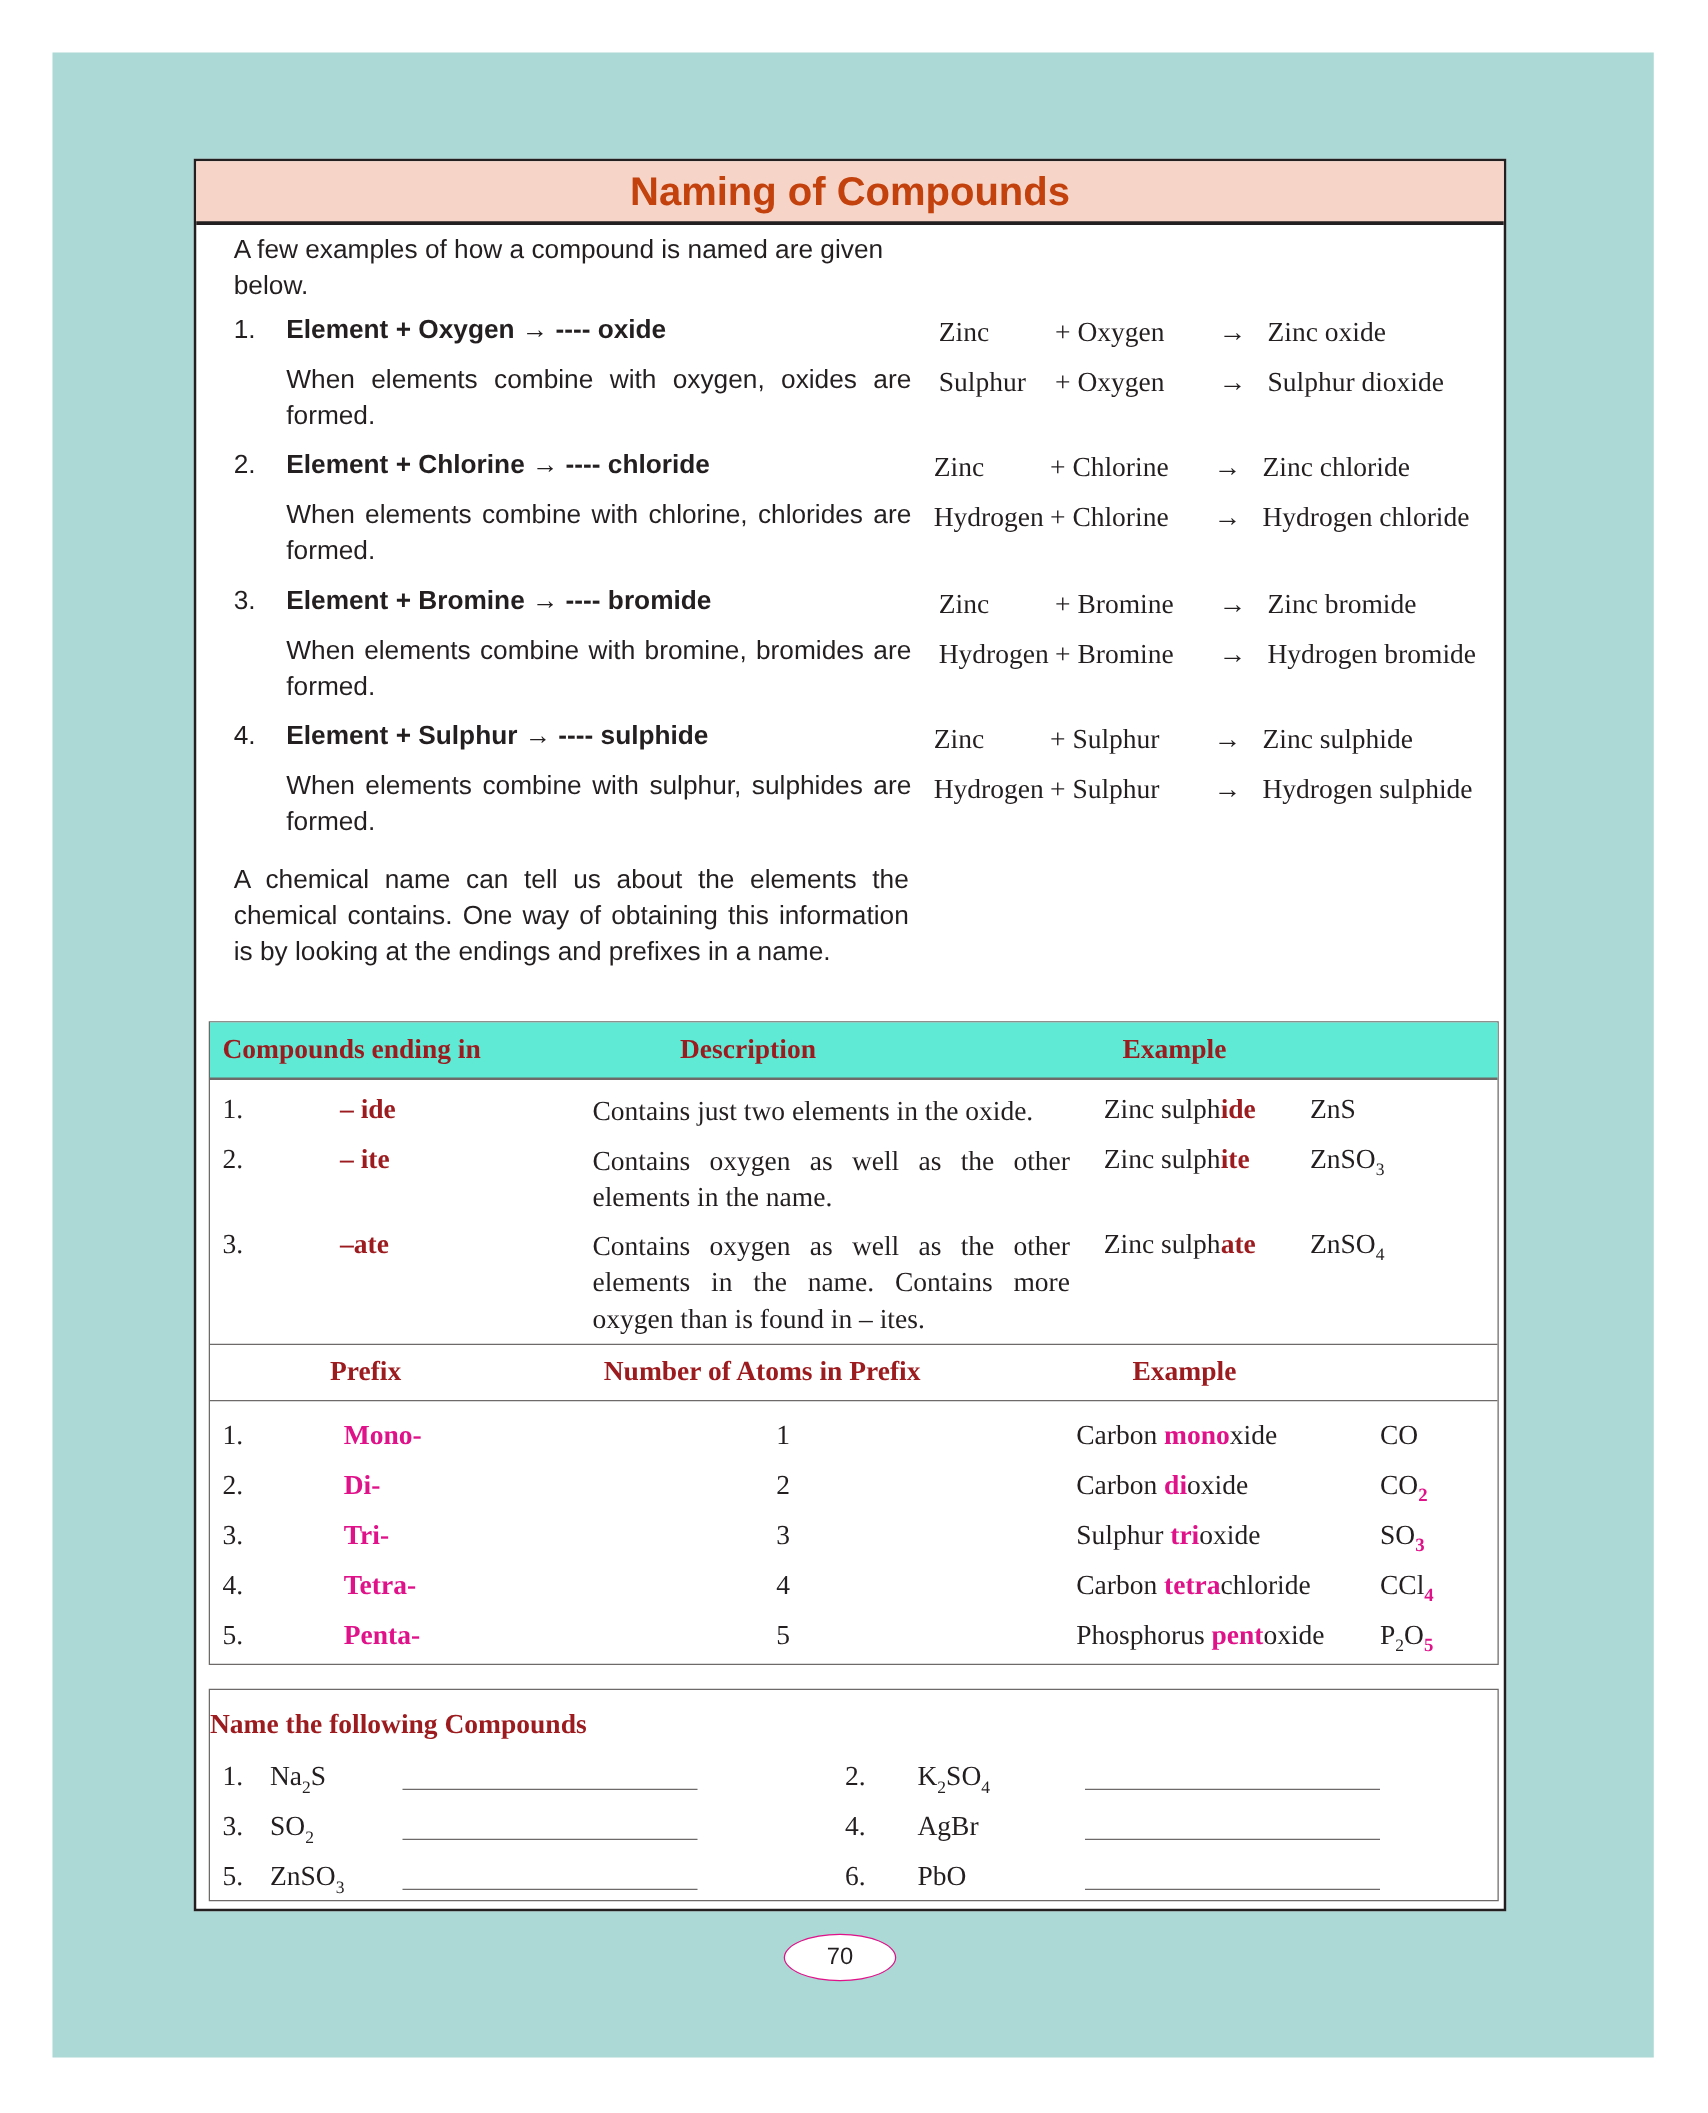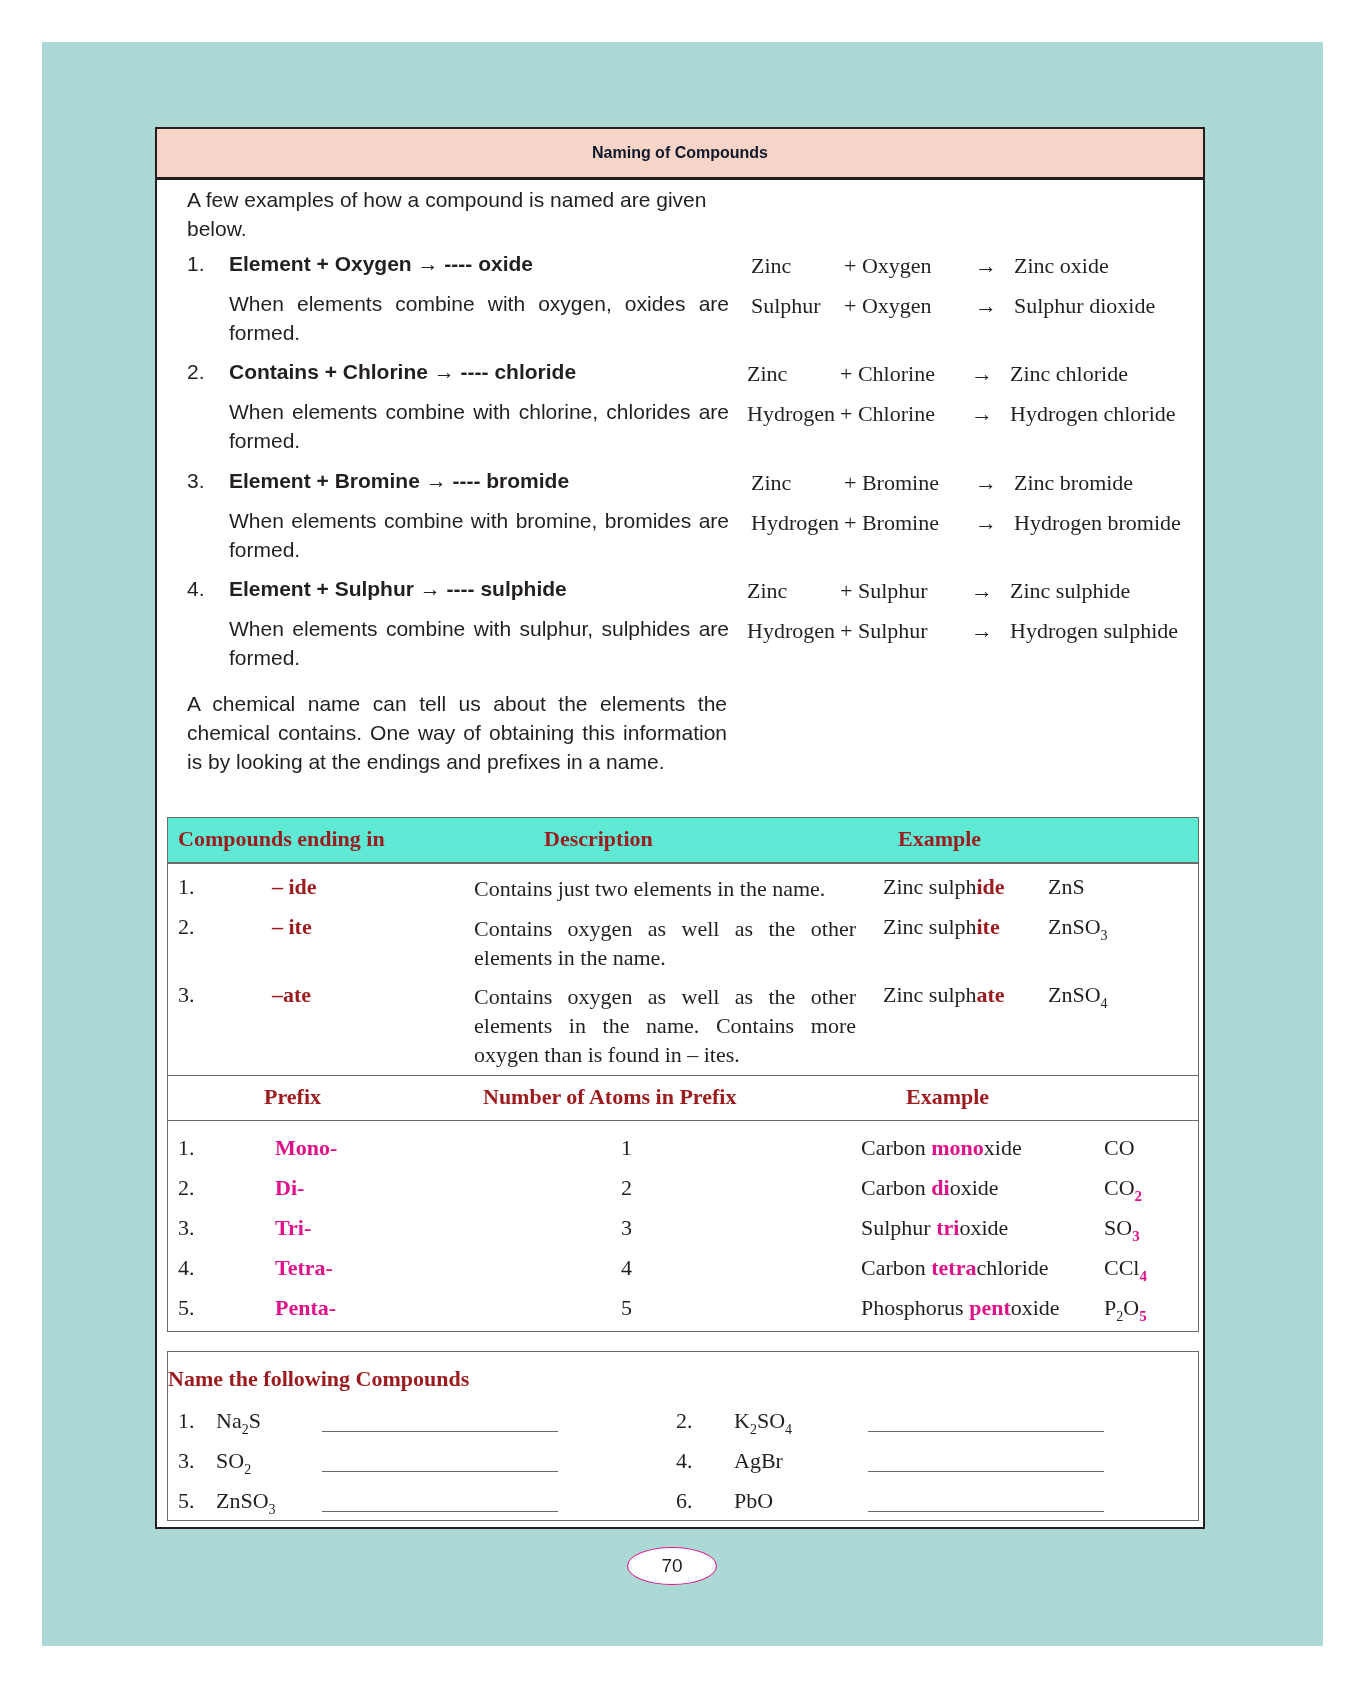--- a/index.html
+++ b/index.html
@@ -1,20 +1,20 @@
 <!DOCTYPE html>
 <html><head>
 <meta charset="utf-8">
 <style>
   html, body { margin:0; padding:0; background:#ffffff; }
   body { width:1366px; height:1690px; position:relative; overflow:hidden; }
   .teal { position:absolute; left:42px; top:42px; width:1281px; height:1604px; background:#acd8d5; }
   .box { position:absolute; left:155px; top:127px; width:1050px; height:1402px; background:#fff; border:2px solid #231f20; box-sizing:border-box; }
   .box-header { position:absolute; left:0; top:0; right:0; height:48px; background:#f6d5c8; border-bottom:3px solid #231f20; display:flex; align-items:center; justify-content:center; }
-  .box-title { font-family:"Liberation Sans", sans-serif; font-weight:bold; font-size:16px; color:#0f172a; }
+  .box-title { font-family:"Liberation Sans", sans-serif; font-weight:bold; font-size:32px; color:#c2410c; }
   .sans { font-family:"Liberation Sans", sans-serif; color:#231f20; font-size:21px; line-height:29px; }
   .serif { font-family:"Liberation Serif", serif; color:#231f20; font-size:22px; }
   .abs { position:absolute;margin-left:20px; }
   .intro { left:10px; top:56px; width:540px; }
   .item-head { font-weight:bold; }
   .eq { position:absolute; white-space:nowrap; }
   .eq span { position:absolute; top:0; }
   .para2 { left:10px; top:560px; width:540px; text-align:justify; }
   
   .tbl { position:absolute; left:10px; top:688px; width:1032px; height:515px; border:1.5px solid #6e6a69; box-sizing:border-box; }
@@ -54,21 +54,21 @@
         <span style="left:818px;">→</span>
         <span style="left:857px;">Zinc oxide</span>
       </div>
       <div class="eq serif" style="left:0; top:164px;">
         <span style="left:594px;">Sulphur</span>
         <span style="left:687px;">+ Oxygen</span>
         <span style="left:818px;">→</span>
         <span style="left:857px;">Sulphur dioxide</span>
       </div>
       <div class="abs sans" style="left:10px; top:228px;">2.</div>
-      <div class="abs sans item-head" style="left:52px; top:228px; white-space:nowrap;">Contains + Chlorine → ---- chloride</div>
+      <div class="abs sans item-head" style="left:52px; top:228px; white-space:nowrap;">Element + Chlorine → ---- chloride</div>
       <div class="abs sans" style="left:52px; top:268px; width:500px; text-align:justify;">When elements combine with chlorine, chlorides are formed.</div>
       <div class="eq serif" style="left:0; top:232px;">
         <span style="left:590px;">Zinc</span>
         <span style="left:683px;">+ Chlorine</span>
         <span style="left:814px;">→</span>
         <span style="left:853px;">Zinc chloride</span>
       </div>
       <div class="eq serif" style="left:0; top:272px;">
         <span style="left:590px;">Hydrogen</span>
         <span style="left:683px;">+ Chlorine</span>
@@ -111,21 +111,21 @@
 
   <div class="tbl">
     <div class="tbl-head1">
       <span class="hcell" style="left:10px; top:8px;">Compounds ending  in</span>
       <span class="hcell" style="left:376px; top:8px;">Description</span>
       <span class="hcell" style="left:730px; top:8px;">Example</span>
     </div>
     <div id="suffix-rows">
         <span class="cell" style="left:10px; top:56px;">1.</span>
         <span class="cell red" style="left:104px; top:56px;">– ide</span>
-        <span class="cell desc" style="left:306px; top:56px;">Contains just two elements in the name.</span>
+        <span class="cell desc" style="left:306px; top:56px;">Contains just two elements in the oxide.</span>
         <span class="cell" style="left:715px; top:56px;"><span>Zinc sulph</span><span class="red">ide</span></span>
         <span class="cell" style="left:880px; top:56px;"><span>ZnS</span></span>
         <span class="cell" style="left:10px; top:96px;">2.</span>
         <span class="cell red" style="left:104px; top:96px;">– ite</span>
         <span class="cell desc" style="left:306px; top:96px;">Contains oxygen as well as the other elements in the name.</span>
         <span class="cell" style="left:715px; top:96px;"><span>Zinc sulph</span><span class="red">ite</span></span>
         <span class="cell" style="left:880px; top:96px;"><span>ZnSO</span><sub>3</sub></span>
         <span class="cell" style="left:10px; top:164px;">3.</span>
         <span class="cell red" style="left:104px; top:164px;">–ate</span>
         <span class="cell desc" style="left:306px; top:164px;">Contains oxygen as well as the other elements in the name. Contains more oxygen than is found in  – ites.</span>

